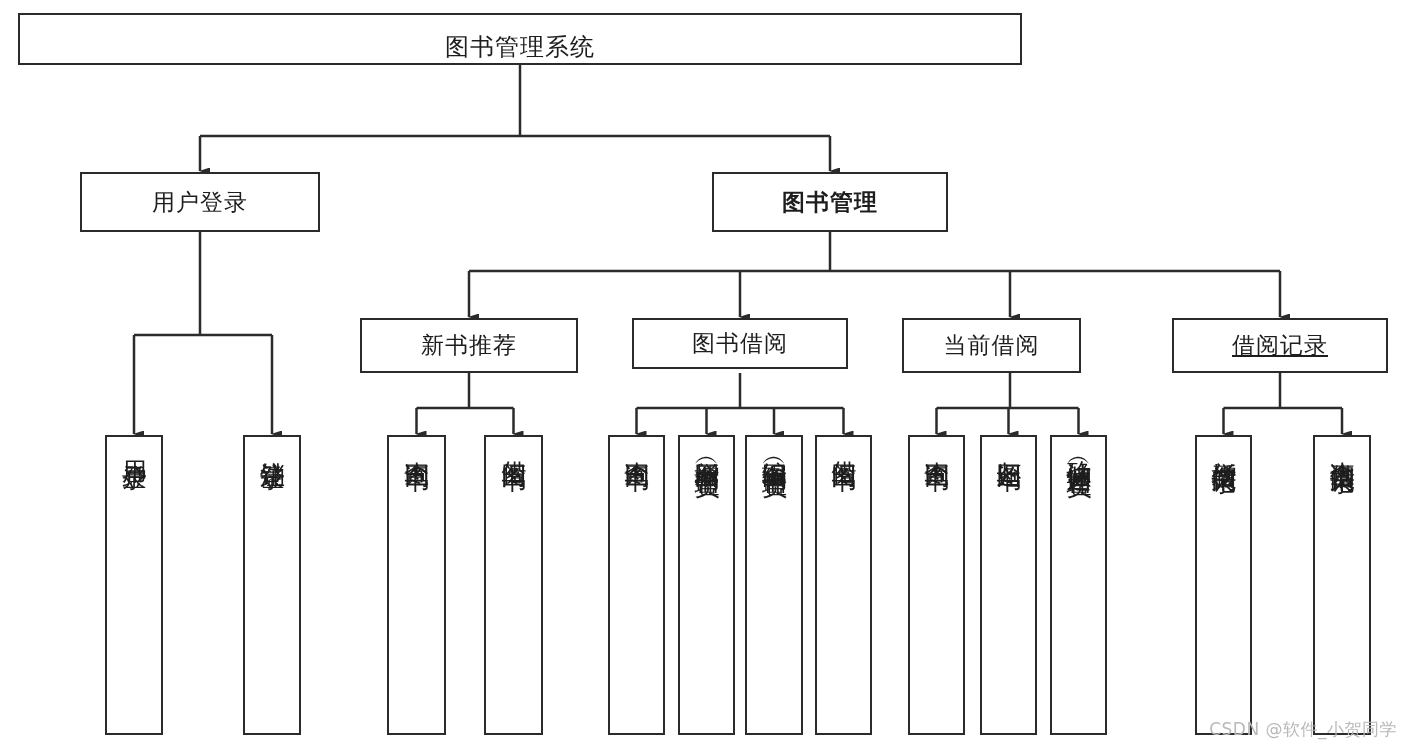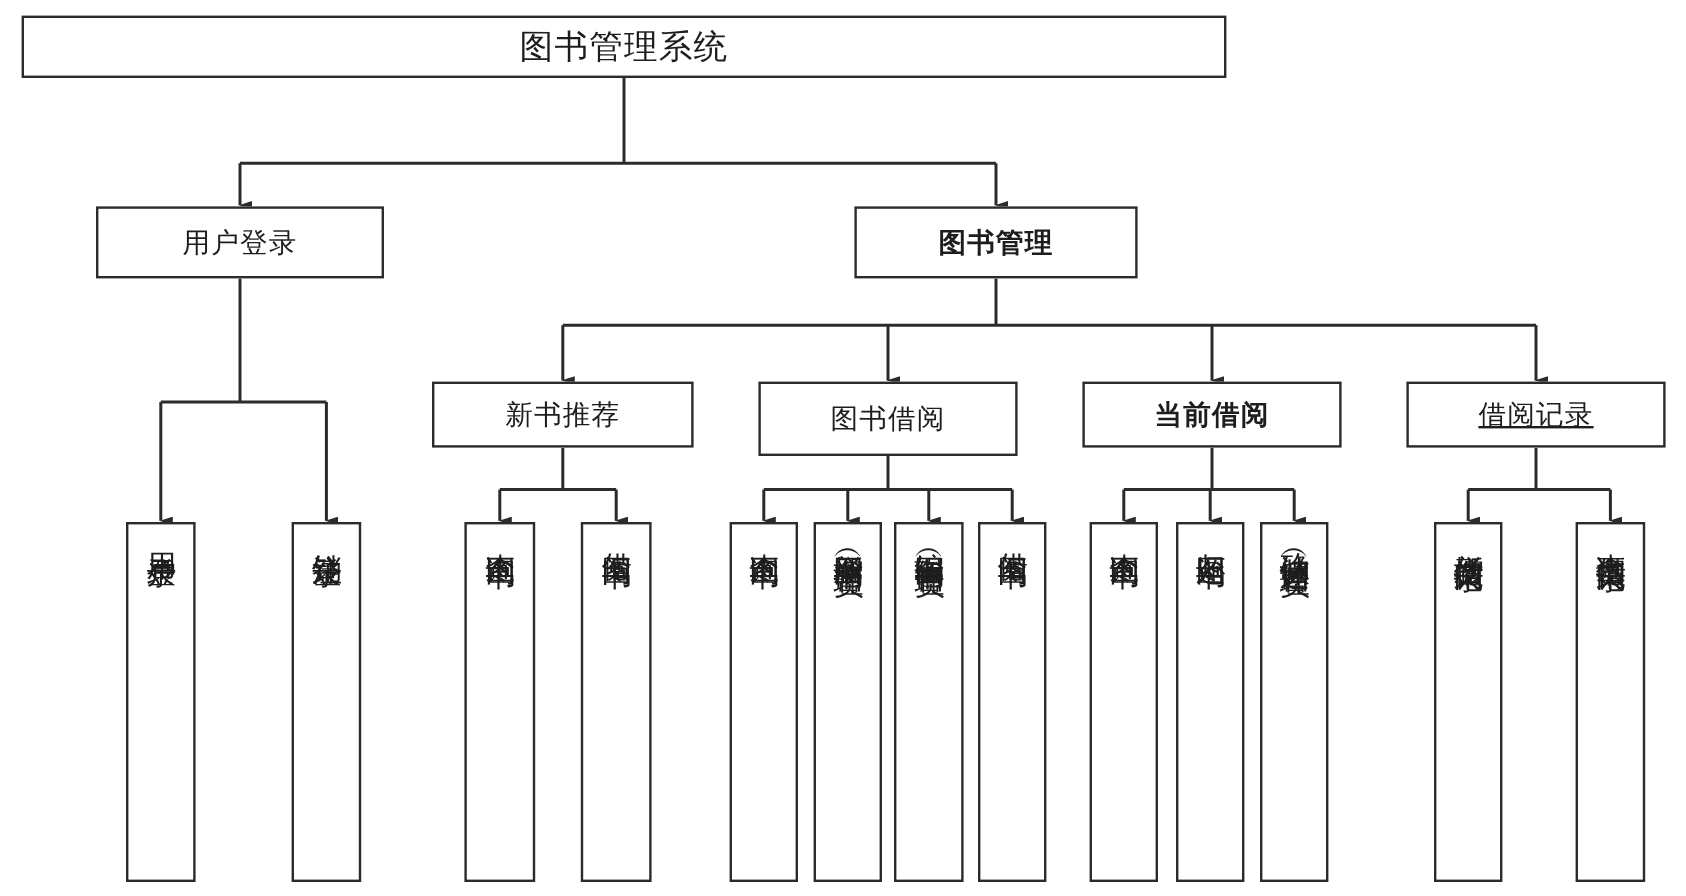--- a/index.html
+++ b/index.html
@@ -46,21 +46,22 @@
   }
   .node.v .vtext {
     writing-mode: vertical-rl;
     text-orientation: upright;
     font-size: 25px;
     line-height: 1.12;
     letter-spacing: 2px;
     white-space: nowrap;
   }
   .node.root {
-    font-size: 28px;
+    font-size: 24px;
+    align-items: flex-end;
   }
   .watermark {
     position: absolute;
     right: 8px;
     bottom: 6px;
     font-size: 17px;
     color: #b9b9b9;
     letter-spacing: 0.5px;
     white-space: nowrap;
   }
@@ -118,24 +119,24 @@
       </div>
       <div class="node h" style="left: 80px; top: 172px; width: 240px; height: 60px;">
         <span>用户登录</span>
       </div>
       <div class="node h" style="left: 712px; top: 172px; width: 236px; height: 60px; font-weight: bold;">
         <span>图书管理</span>
       </div>
       <div class="node h" style="left: 360px; top: 318px; width: 218px; height: 55px;">
         <span>新书推荐</span>
       </div>
-      <div class="node h" style="left: 632px; top: 318px; width: 216px; height: 62px; font-family: Liberation Serif, serif;">
+      <div class="node h" style="left: 632px; top: 318px; width: 216px; height: 51px; font-family: Liberation Serif, serif;">
         <span>图书借阅</span>
       </div>
-      <div class="node h" style="left: 902px; top: 318px; width: 216px; height: 55px; font-weight: bold;">
+      <div class="node h" style="left: 902px; top: 318px; width: 179px; height: 55px;">
         <span>当前借阅</span>
       </div>
       <div class="node h" style="left: 1172px; top: 318px; width: 216px; height: 55px; text-decoration: underline;">
         <span>借阅记录</span>
       </div>
       <div class="node v" style="left: 105px; top: 435px; width: 58px; height: 300px;">
         <span class="vtext">用户登录</span>
       </div>
       <div class="node v" style="left: 243px; top: 435px; width: 58px; height: 300px;">
         <span class="vtext">注销登录</span>
@@ -168,13 +169,14 @@
         <span class="vtext">确认归还（管理员）</span>
       </div>
       <div class="node v" style="left: 1195px; top: 435px; width: 57px; height: 300px;">
         <span class="vtext">新增借阅记录</span>
       </div>
       <div class="node v" style="left: 1313px; top: 435px; width: 58px; height: 300px;">
         <span class="vtext">查询借阅记录</span>
       </div>
     </div>
 
+  <div class="watermark">CSDN @软件_小贺同学</div>
 </div>
 
 </body></html>

